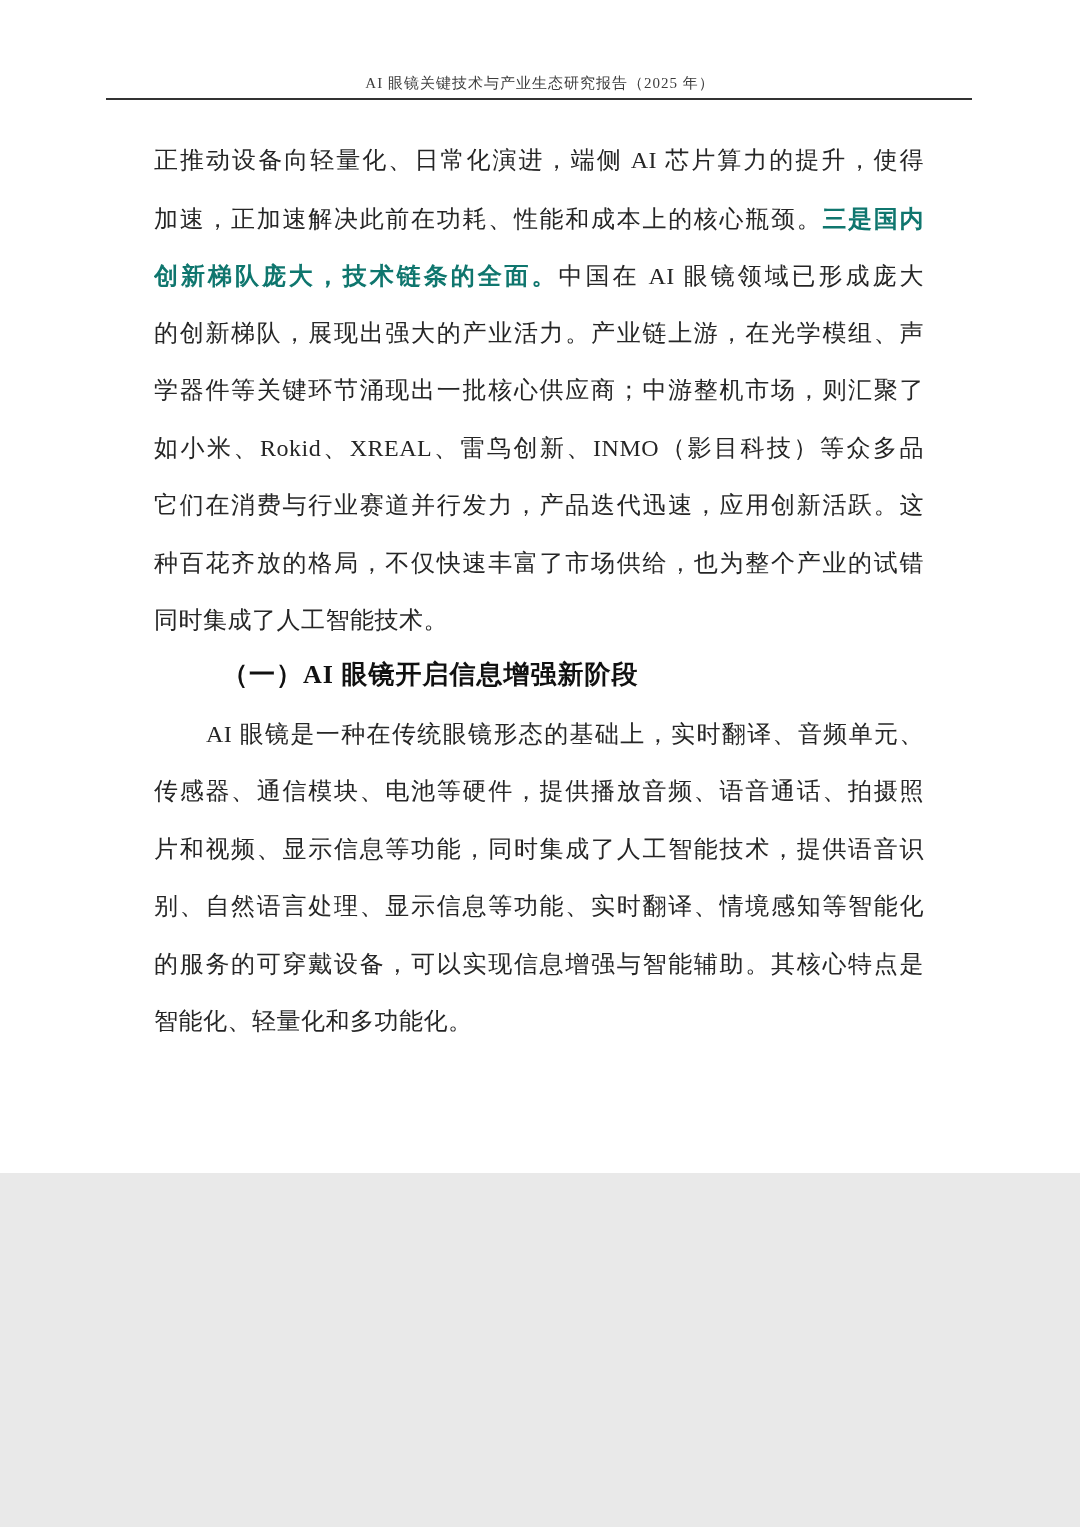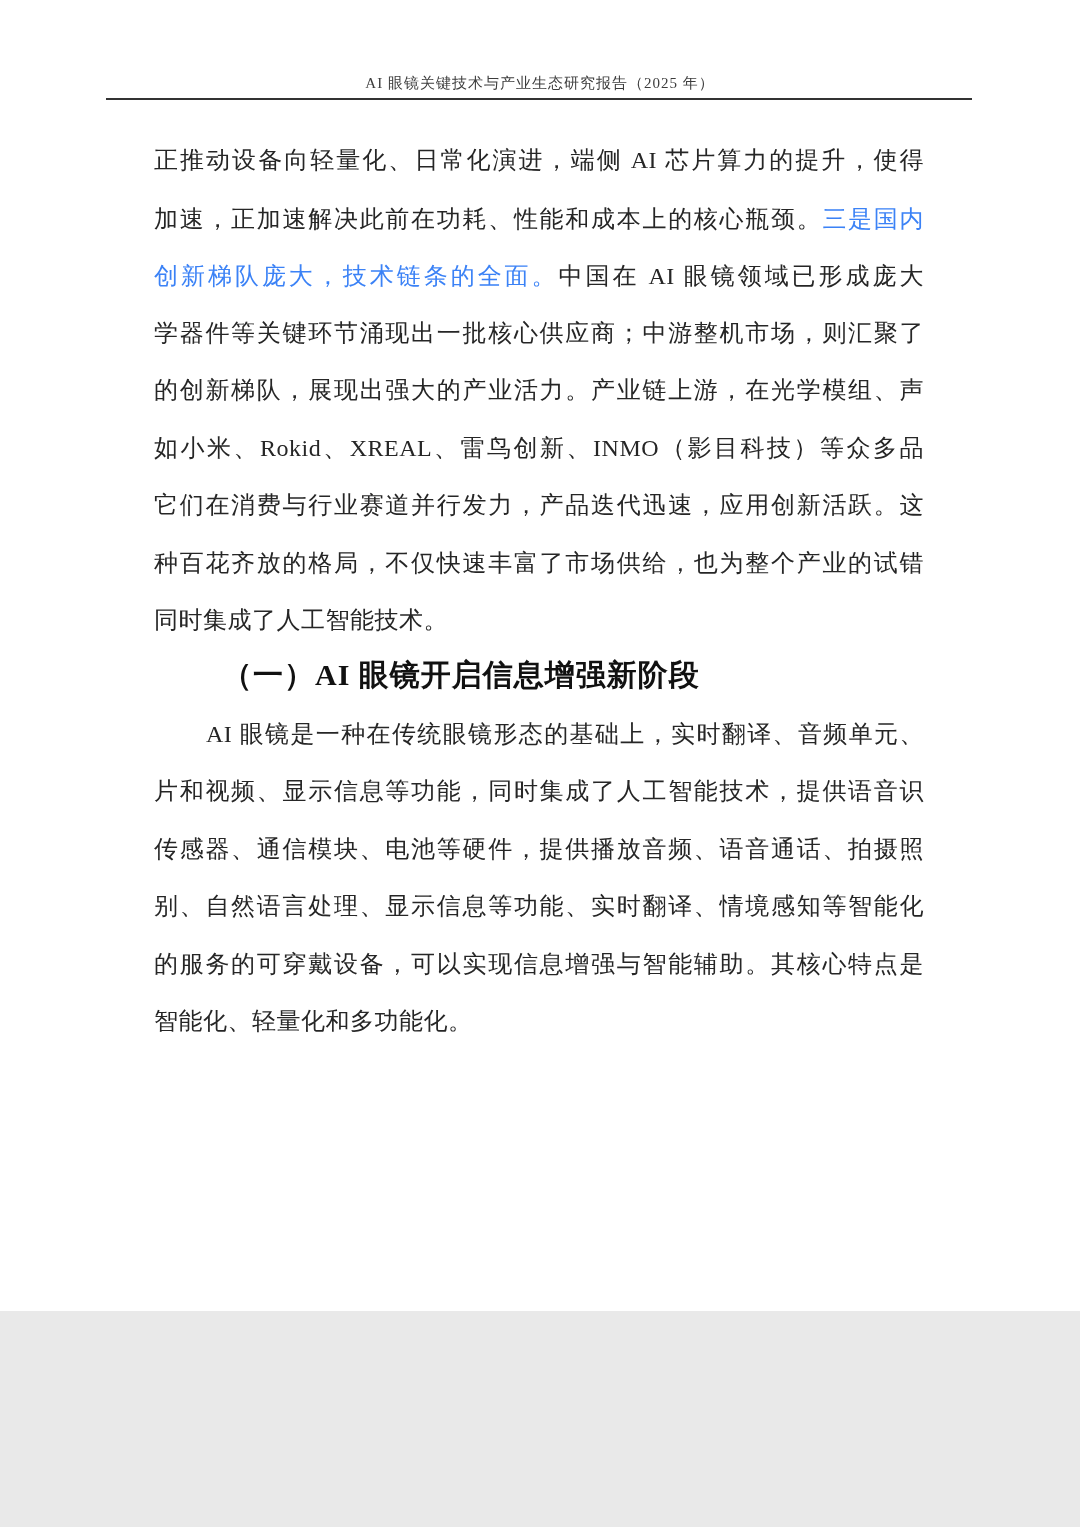--- a/index.html
+++ b/index.html
@@ -1,20 +1,20 @@
 <!DOCTYPE html>
 <html><head>
 <meta charset="utf-8">
 <style>
   * { margin: 0; padding: 0; box-sizing: border-box; }
   html, body { background: #e9e9e9; }
   .page {
     position: relative;
     width: 1080px;
-    height: 1311px;
+    height: 1173px;
     margin: 0 auto;
     background: #ffffff;
     font-family: "Liberation Serif", "DejaVu Serif", serif;
     color: #262626;
     overflow: hidden;
   }
 
   
   .header-title {
     position: absolute;
@@ -53,29 +53,29 @@
     letter-spacing: 0.5px;
   }
   .line.last {
     text-align: left;
     text-align-last: left;
   }
   .indent-first { text-indent: 52px; }
 
   .bold-hei {
     font-family: "Liberation Sans", "DejaVu Sans", sans-serif;
-    font-weight: 400;
-    color: #3b82f6;
+    font-weight: 700;
+    color: #0f766e;
   }
 
   .section-heading {
     height: 56px;
     line-height: 50px;
     padding-left: 68px;
-    font-size: 30px;
+    font-size: 26px;
     font-weight: 700;
     color: #111111;
     text-align: left;
     overflow: hidden;
     letter-spacing: 1px;
   }
 
   
   .page-number {
     position: absolute;
@@ -101,24 +101,24 @@
       <div class="line">
         <span>正推动设备向轻量化、日常化演进，端侧 AI 芯片算力的提升，使得</span>
       </div>
       <div class="line">
         <span>加速，正加速解决此前在功耗、性能和成本上的核心瓶颈。</span><span class="bold-hei">三是国内</span>
       </div>
       <div class="line">
         <span class="bold-hei">创新梯队庞大，技术链条的全面。</span><span>中国在 AI 眼镜领域已形成庞大</span>
       </div>
       <div class="line">
-        <span>学器件等关键环节涌现出一批核心供应商；中游整机市场，则汇聚了</span>
+        <span>的创新梯队，展现出强大的产业活力。产业链上游，在光学模组、声</span>
       </div>
       <div class="line">
-        <span>的创新梯队，展现出强大的产业活力。产业链上游，在光学模组、声</span>
+        <span>学器件等关键环节涌现出一批核心供应商；中游整机市场，则汇聚了</span>
       </div>
       <div class="line">
         <span>如小米、Rokid、XREAL、雷鸟创新、INMO（影目科技）等众多品牌，</span>
       </div>
       <div class="line">
         <span>它们在消费与行业赛道并行发力，产品迭代迅速，应用创新活跃。这</span>
       </div>
       <div class="line">
         <span>种百花齐放的格局，不仅快速丰富了市场供给，也为整个产业的试错</span>
       </div>
@@ -127,24 +127,24 @@
       </div>
     </div>
 
     <div class="section-heading">（一）AI 眼镜开启信息增强新阶段</div>
 
     <div>
       <div class="line indent-first">
         <span>AI 眼镜是一种在传统眼镜形态的基础上，实时翻译、音频单元、</span>
       </div>
       <div class="line">
-        <span>片和视频、显示信息等功能，同时集成了人工智能技术，提供语音识</span>
+        <span>传感器、通信模块、电池等硬件，提供播放音频、语音通话、拍摄照</span>
       </div>
       <div class="line">
-        <span>传感器、通信模块、电池等硬件，提供播放音频、语音通话、拍摄照</span>
+        <span>片和视频、显示信息等功能，同时集成了人工智能技术，提供语音识</span>
       </div>
       <div class="line">
         <span>别、自然语言处理、显示信息等功能、实时翻译、情境感知等智能化</span>
       </div>
       <div class="line">
         <span>的服务的可穿戴设备，可以实现信息增强与智能辅助。其核心特点是</span>
       </div>
       <div class="line last">
         <span>智能化、轻量化和多功能化。</span>
       </div>

